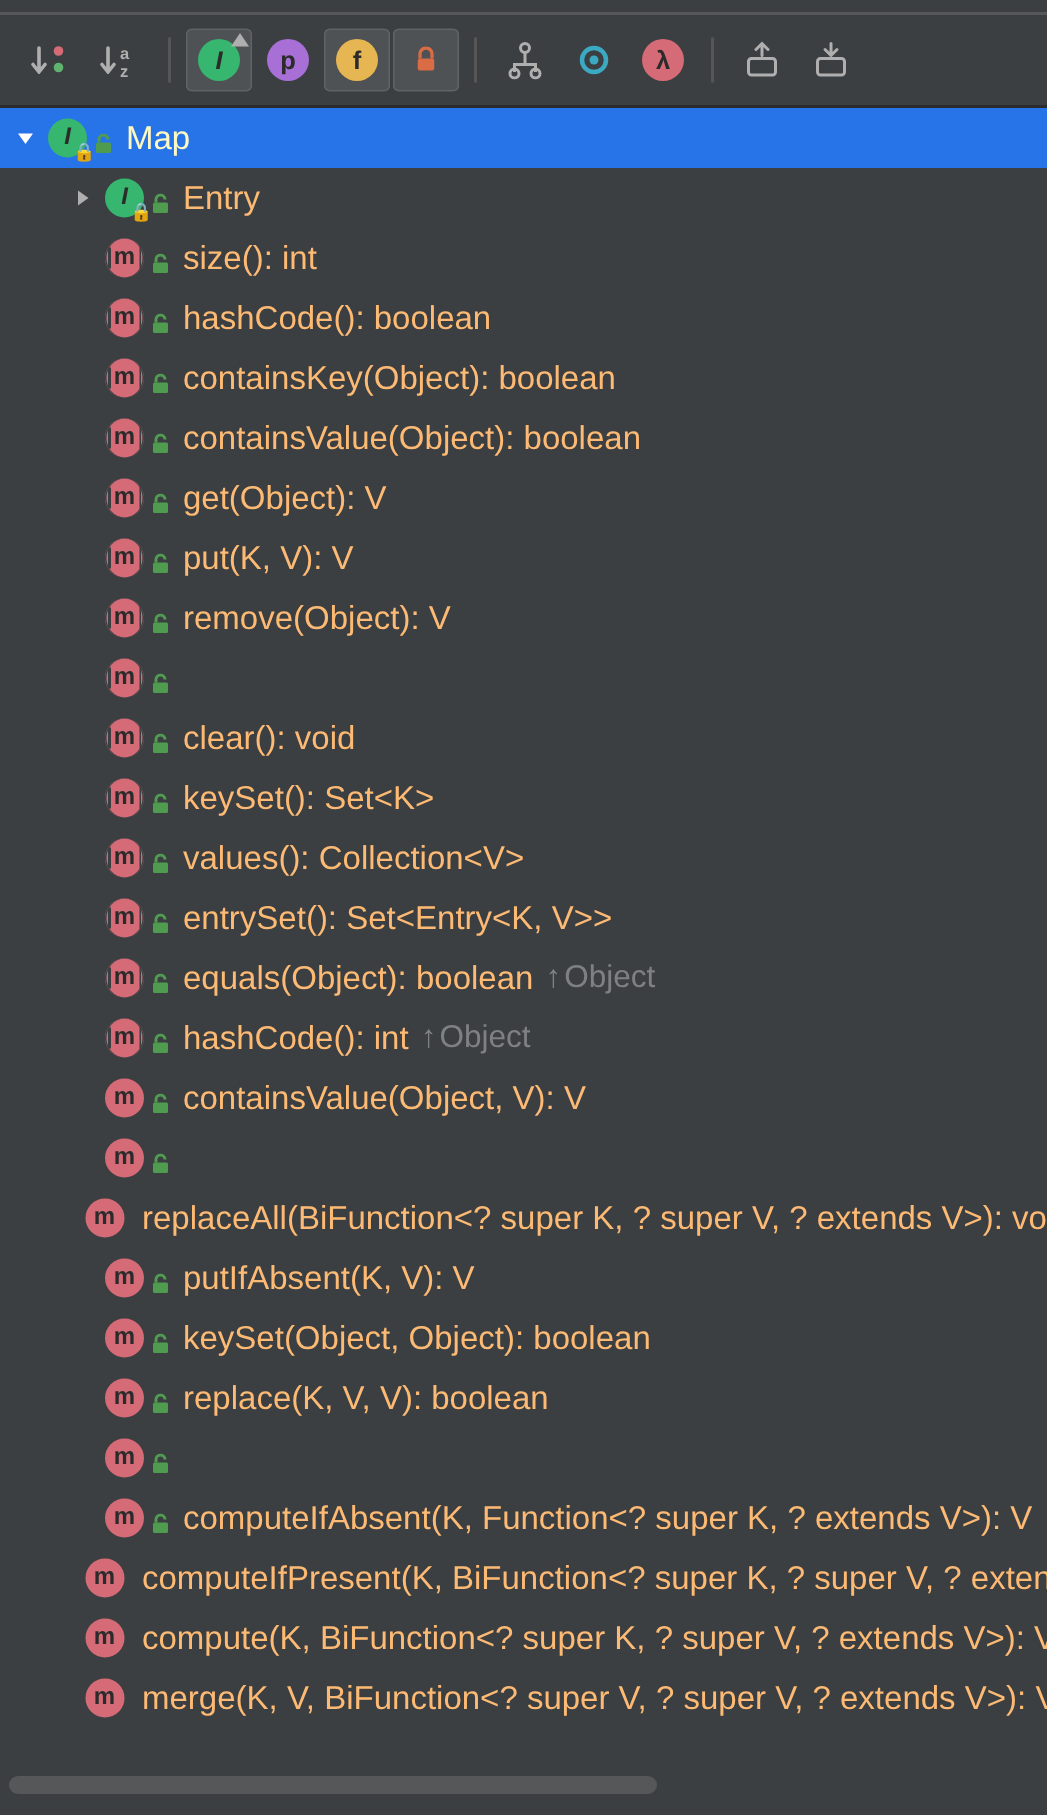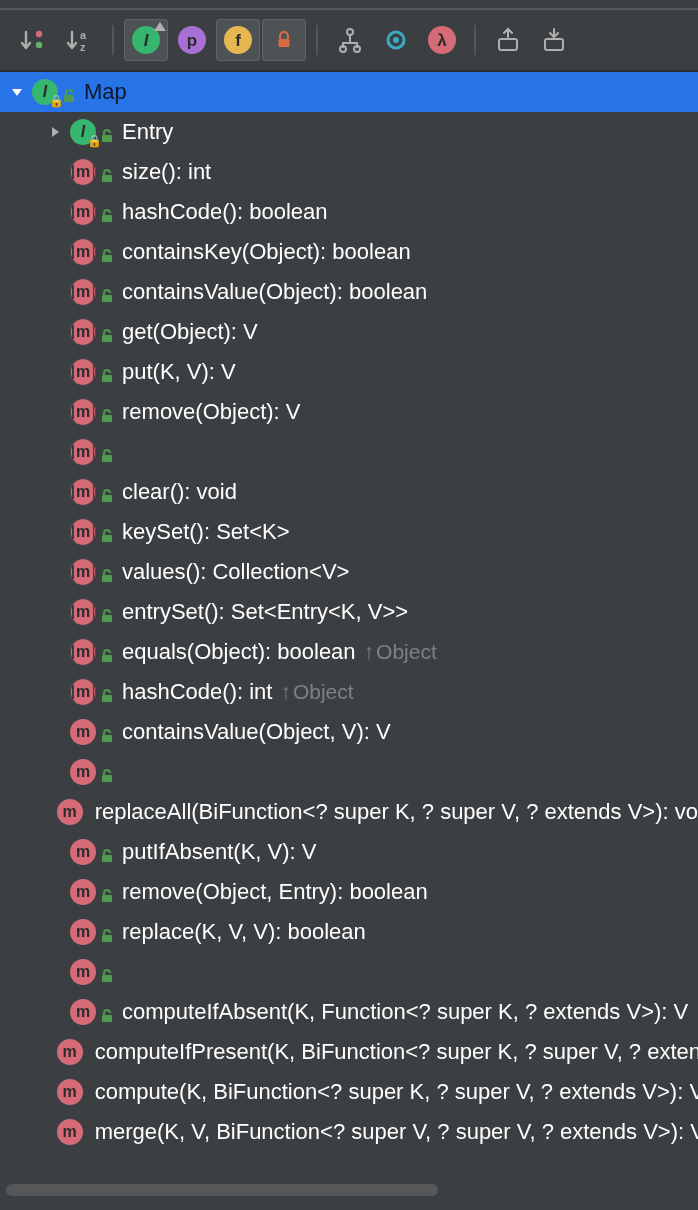--- a/index.html
+++ b/index.html
@@ -139,23 +139,23 @@
     align-items:center;
     margin-right:4px;
   }
   .vis-mark{
     width:14px;height:14px;
     margin-right:8px;
     position:relative;
     top:4px;
   }
   .node-label{
-    color:#ffffff;
-  }
-  .sel .node-label{ color:#0f172a;text-align:center; }
+    color:#fdba74;
+  }
+  .sel .node-label{ color:#fef9c3;text-align:center; }
   .origin{
     color:#7E8082;
     margin-left:8px;
     font-size:21px;
   }
   .origin-arrow{
     margin-right:2px;
   }
 
   
@@ -588,21 +588,21 @@
     <span class="caret spacer">·</span>
     <span class="node-icon-wrap">
           <div class="circle method-de" style="width:26px;height:26px;font-size:16px">
             <span>m</span>
           </div>
         </span>
     <svg class="vis-mark" viewBox="0 0 14 14">
     <path d="M4 6 V4 a3 3 0 0 1 6 0" stroke="#4F9B4F" stroke-width="2" fill="none"></path>
     <rect x="2" y="6" width="10" height="7" rx="1" fill="#4F9B4F"></rect>
   </svg>
-    <span class="node-label">remove(Object, Entry): boolean</span>
+    <span class="node-label">keySet(Object, Object): boolean</span>
 
   </div>
       <div class="tree-row depth1">
     <span class="caret spacer">·</span>
     <span class="node-icon-wrap">
           <div class="circle method-de" style="width:26px;height:26px;font-size:16px">
             <span>m</span>
           </div>
         </span>
     <svg class="vis-mark" viewBox="0 0 14 14">

